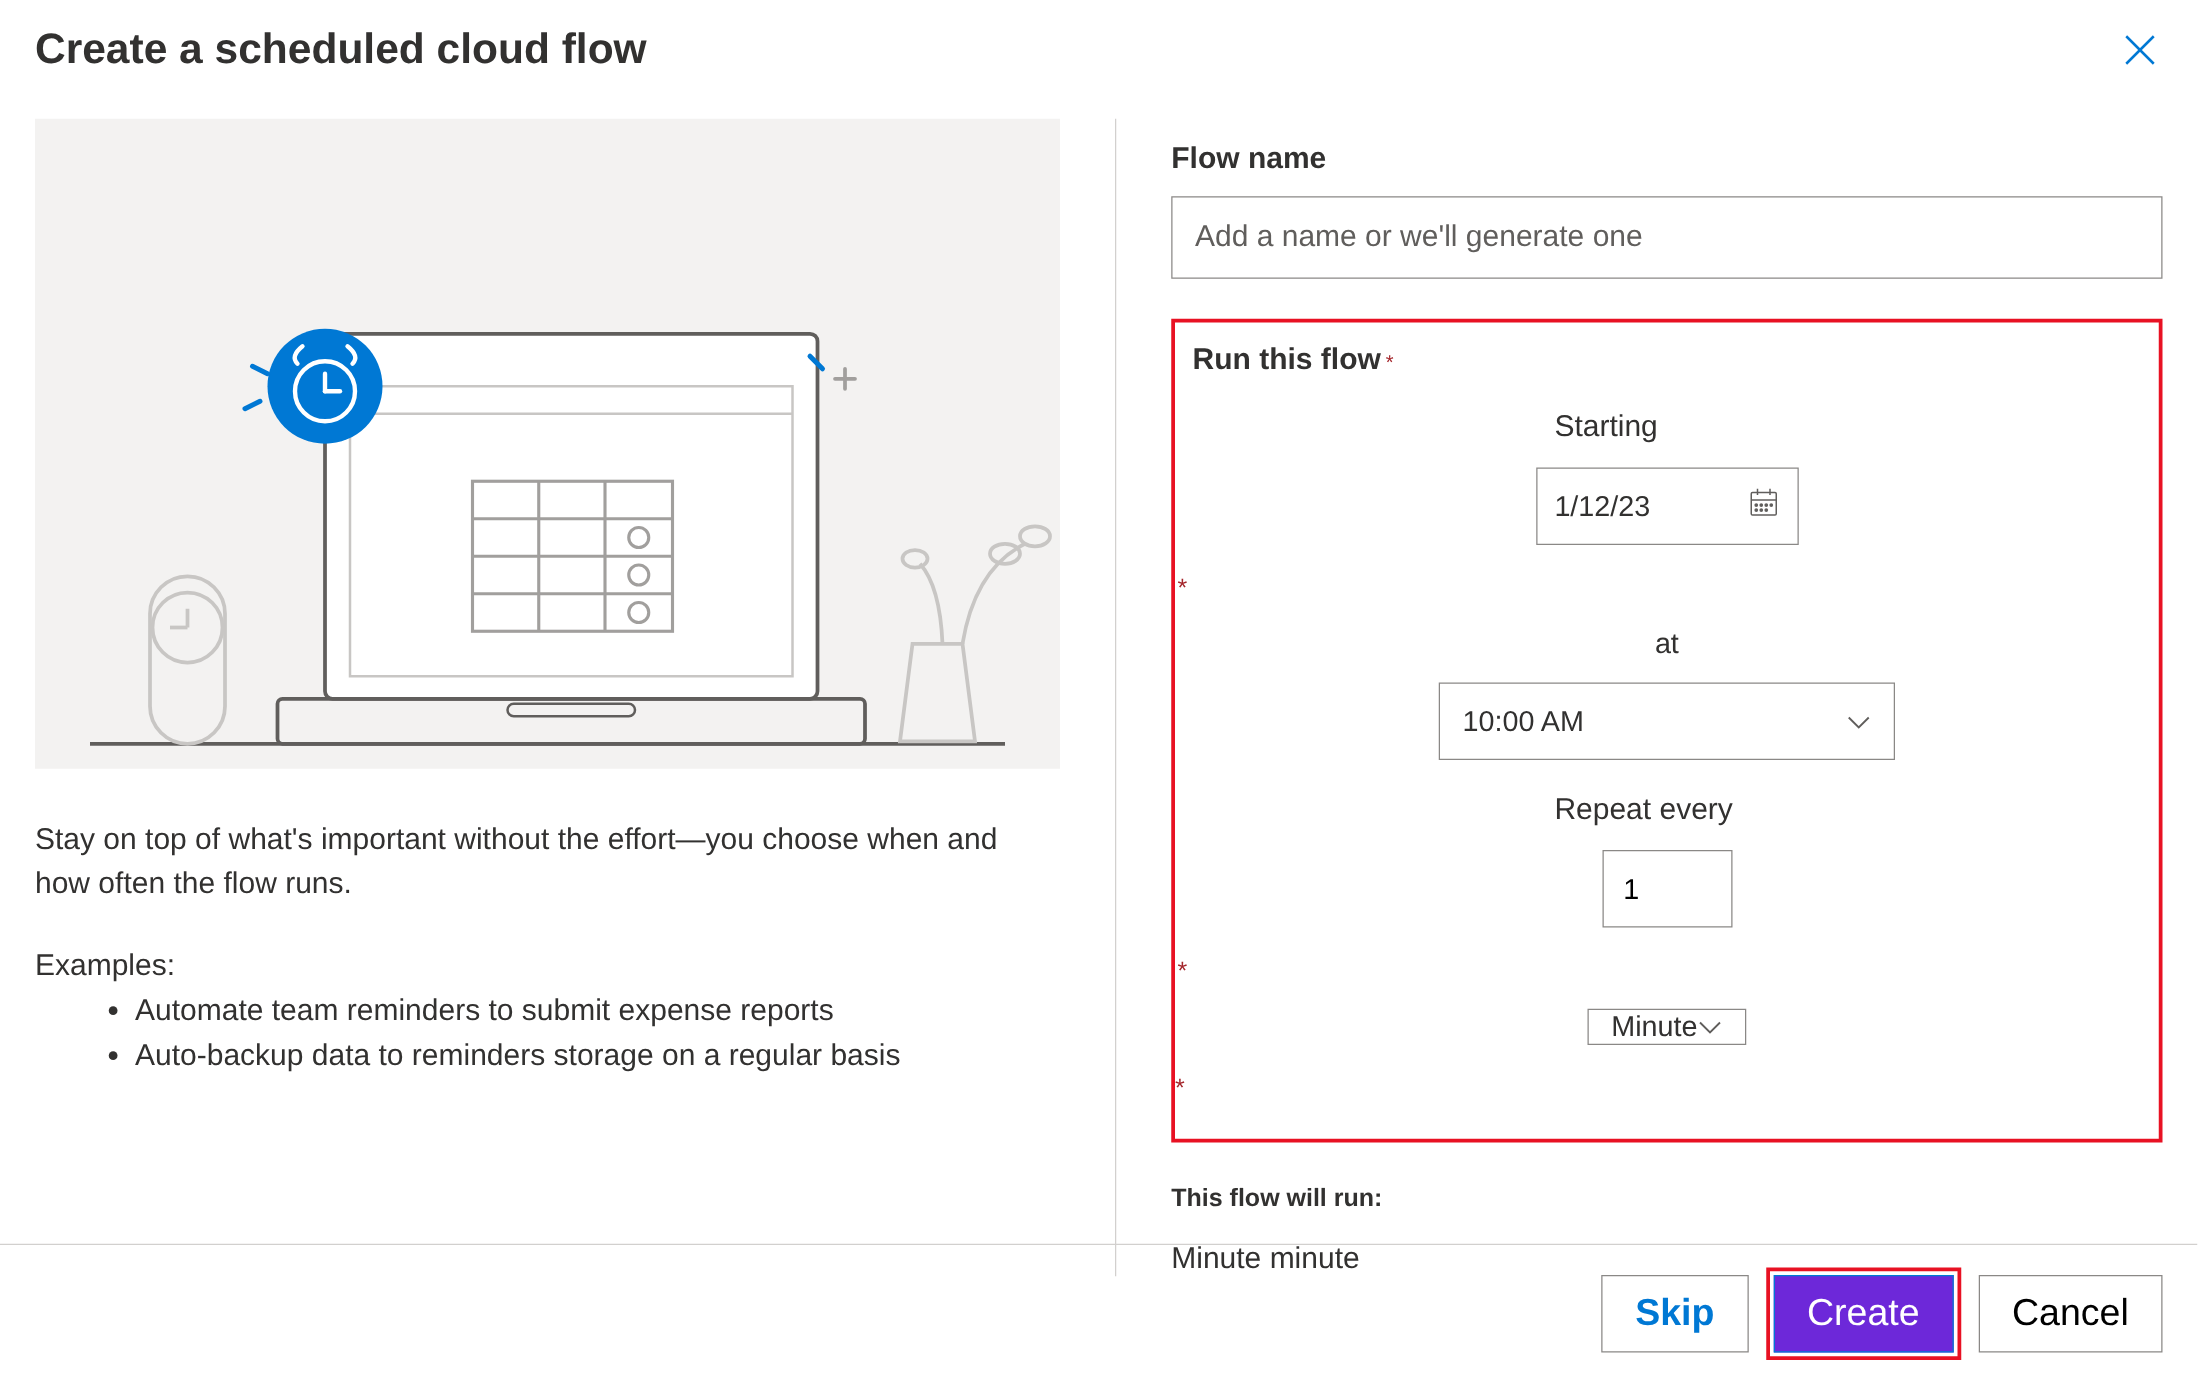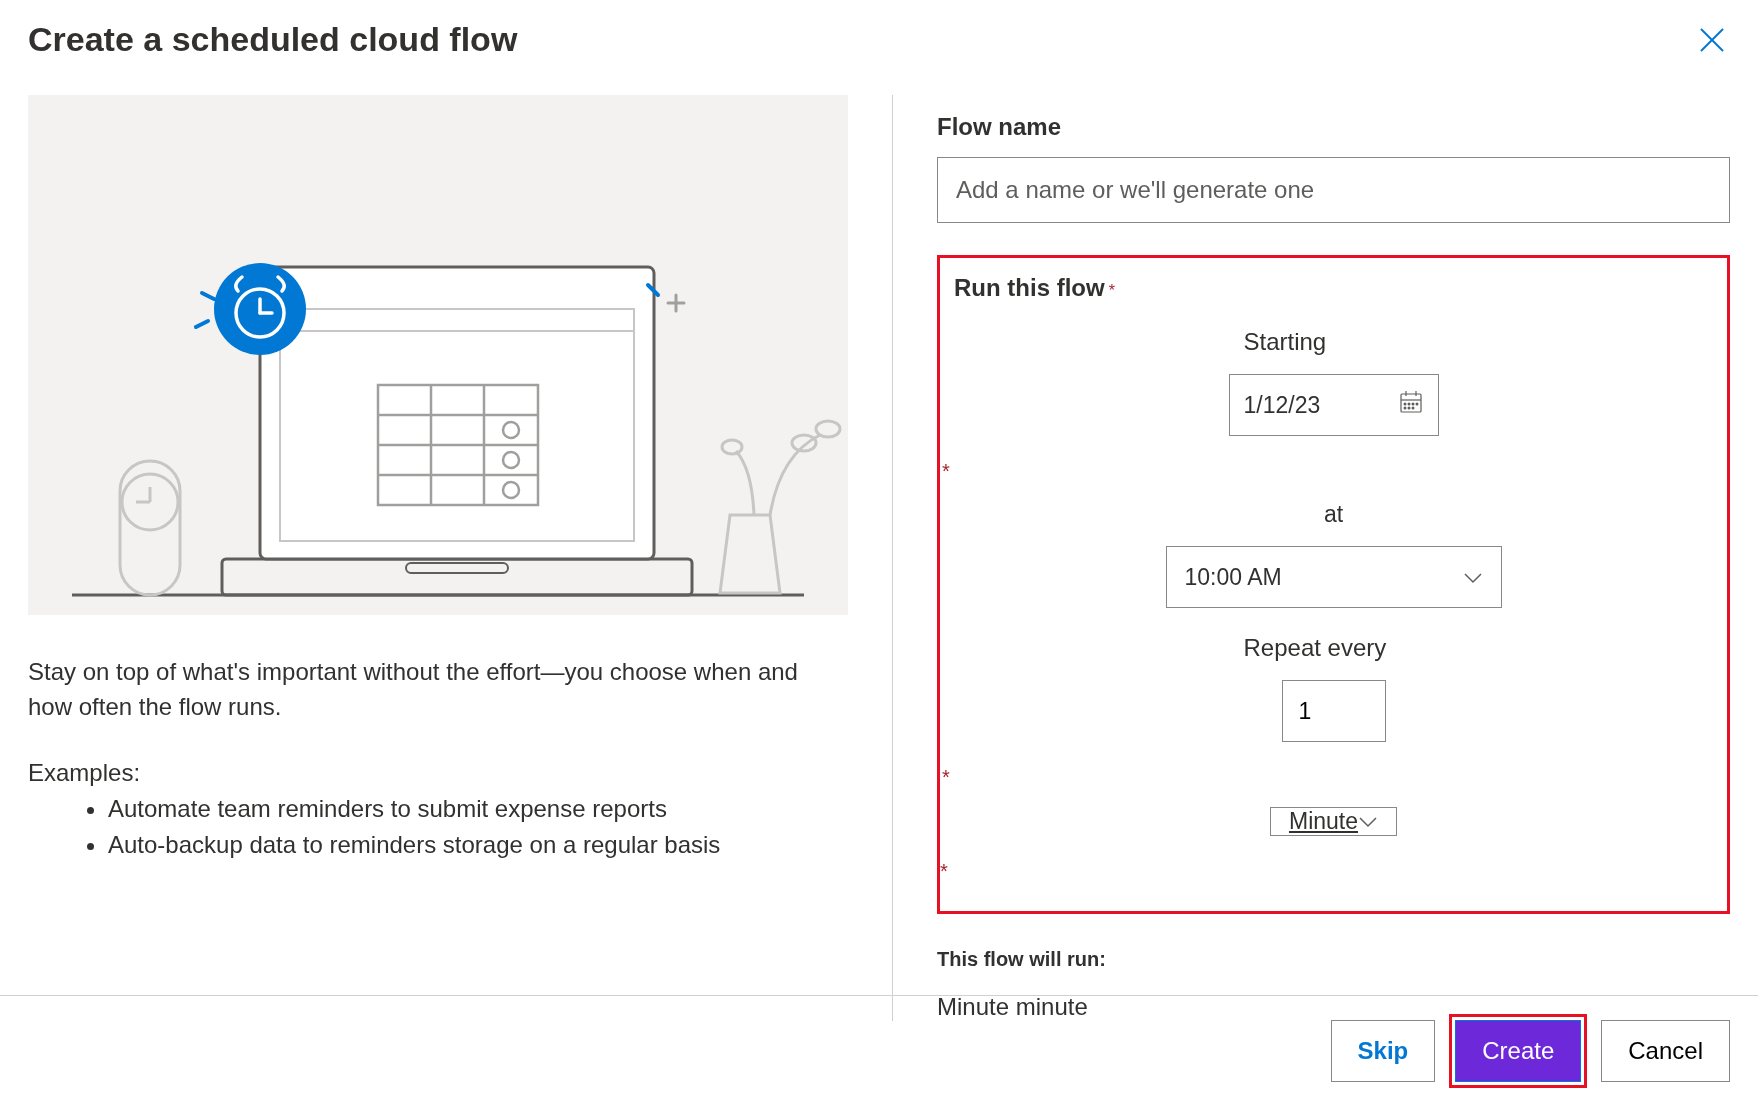--- a/index.html
+++ b/index.html
@@ -115,30 +115,30 @@
   .select {
     display: flex;
     align-items: center;
     justify-content: space-between;
     border: 1px solid #8a8886;
     height: 62px;
     padding: 0 18px;
     font-size: 23px;
     cursor: pointer;
   }
-  .time-select { width: 336px; }
+  .time-select { width: 365px; }
   .num-input {
     width: 104px;
     height: 62px;
     border: 1px solid #8a8886;
     padding: 0 16px;
     font-size: 23px;
     font-family: inherit;
   }
-  .unit-select { flex:1;text-decoration:underline; }
+  .unit-select { flex:1; }
   .asterisk-out {
     color: #a4262c;
     font-size: 20px;
     align-self: flex-start;
     margin-top: 6px;
     margin-left:-12px;
   }
   .summary-label {
     font-size: 20px;
     font-weight: 600;
@@ -157,21 +157,21 @@
     padding-top: 24px;
     display: flex;
     justify-content: flex-end;
     gap: 20px;
     padding-right: 28px;
   }
   .btn {
     height: 62px;
     min-width: 84px;
     padding: 0 26px;
-    font-size: 24px;
+    font-size: 30px;
     font-family: inherit;
     border: 1px solid #8a8886;
     background: #fff;
     cursor: pointer;
   }
   .btn-primary {
     background: #6d28d9;
     color: #fff;
     border-color: #0078d4;
     outline: 3px solid #e81123;

